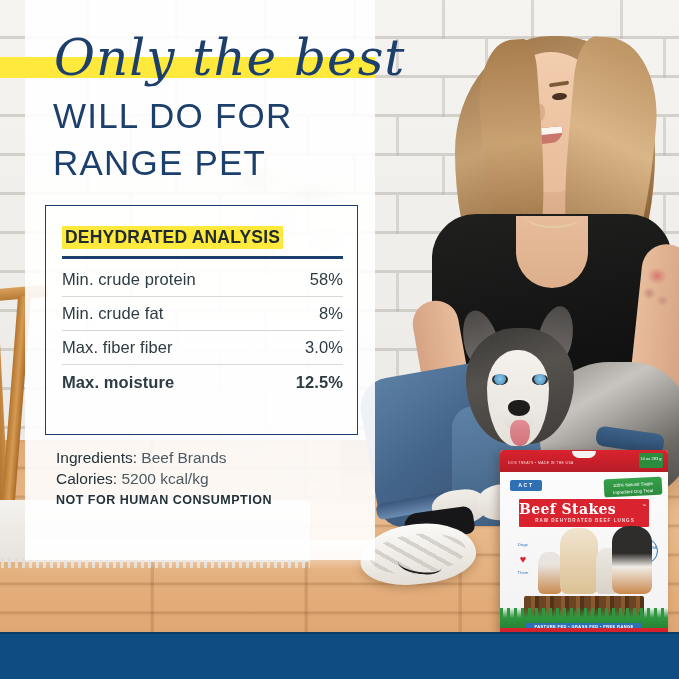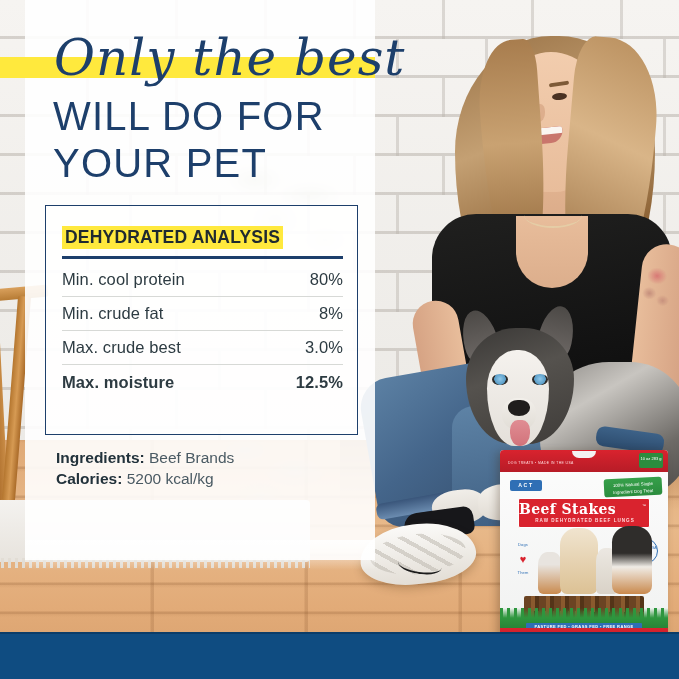--- a/index.html
+++ b/index.html
@@ -485,21 +485,21 @@
     font-size: 50px;
     line-height: 50px;
     letter-spacing: 1px;
     color: #1d3f6b;
     white-space: nowrap;
   }
   .hl-line {
     position: absolute;
     left: 53px;
     font-family: "Liberation Sans", sans-serif;
-    font-size: 40px;
+    font-size: 35px;
     line-height: 42px;
     letter-spacing: 1.2px;
     color: #1d3f6b;
     white-space: nowrap;
   }
   .hl-line-1 { top: 95px; }
   .hl-line-2 { top: 142px; }
 
   
   .card {
@@ -553,21 +553,21 @@
     position: absolute;
     left: 56px; top: 447px;
     width: 300px;
   }
   .foot-line {
     font-size: 15.5px;
     color: #4a5a63;
     line-height: 21px;
     white-space: nowrap;
   }
-  .foot-line b { color: #22323b; font-weight: bold; }
+  .foot-line b { color: #22323b; font-weight: normal; }
   .foot-note {
     margin-top: 4px;
     font-size: 12.5px;
     font-weight: bold;
     letter-spacing: 0.5px;
     color: #22323b;
   }
 
   
   .pack {
@@ -854,60 +854,61 @@
     <div class="shoe-tread"></div>
     <div class="shoe-lace"></div>
   </div>
 
   <div class="panel"></div>
   <div class="panel-fade"></div>
 
   <div class="hl-highlight"></div>
   <div class="hl-script">Only the best</div>
   <div class="hl-line hl-line-1">WILL DO FOR</div>
-  <div class="hl-line hl-line-2">YOUR PET</div>
+  <div class="hl-line hl-line-2">RANGE PET</div>
 
   <div class="card">
     <div class="card-title-wrap">
       <span class="card-title">DEHYDRATED ANALYSIS</span>
     </div>
     <div class="card-rule"></div>
     <div class="rows">
 
       <div class="row">
-        <span class="row-label">Min. cool protein</span>
-        <span class="row-value">80%</span>
+        <span class="row-label">Min. crude protein</span>
+        <span class="row-value">58%</span>
       </div>
 
       <div class="row">
         <span class="row-label">Min. crude fat</span>
         <span class="row-value">8%</span>
       </div>
 
 
       <div class="row">
-        <span class="row-label">Max. crude best</span>
+        <span class="row-label">Max. fiber fiber</span>
         <span class="row-value">3.0%</span>
       </div>
 
       <div class="row">
         <span class="row-label">Max. moisture</span>
         <span class="row-value">12.5%</span>
       </div>
 
     </div>
   </div>
 
   <div class="footer">
     <div class="foot-line">
       <b>Ingredients:</b><span> Beef Brands</span>
     </div>
     <div class="foot-line">
       <b>Calories:</b><span> 5200 kcal/kg</span>
     </div>
+    <div class="foot-note">NOT FOR HUMAN CONSUMPTION</div>
   </div>
 
   <div class="pack">
     <div class="pack-topbar"></div>
     <div class="pack-hang"></div>
     <div class="pack-topbar-text">DOG TREATS • MADE IN THE USA</div>
     <div class="pack-weight">10 oz
 283 g</div>
 
     <div class="pack-badge-left">ACT</div>

